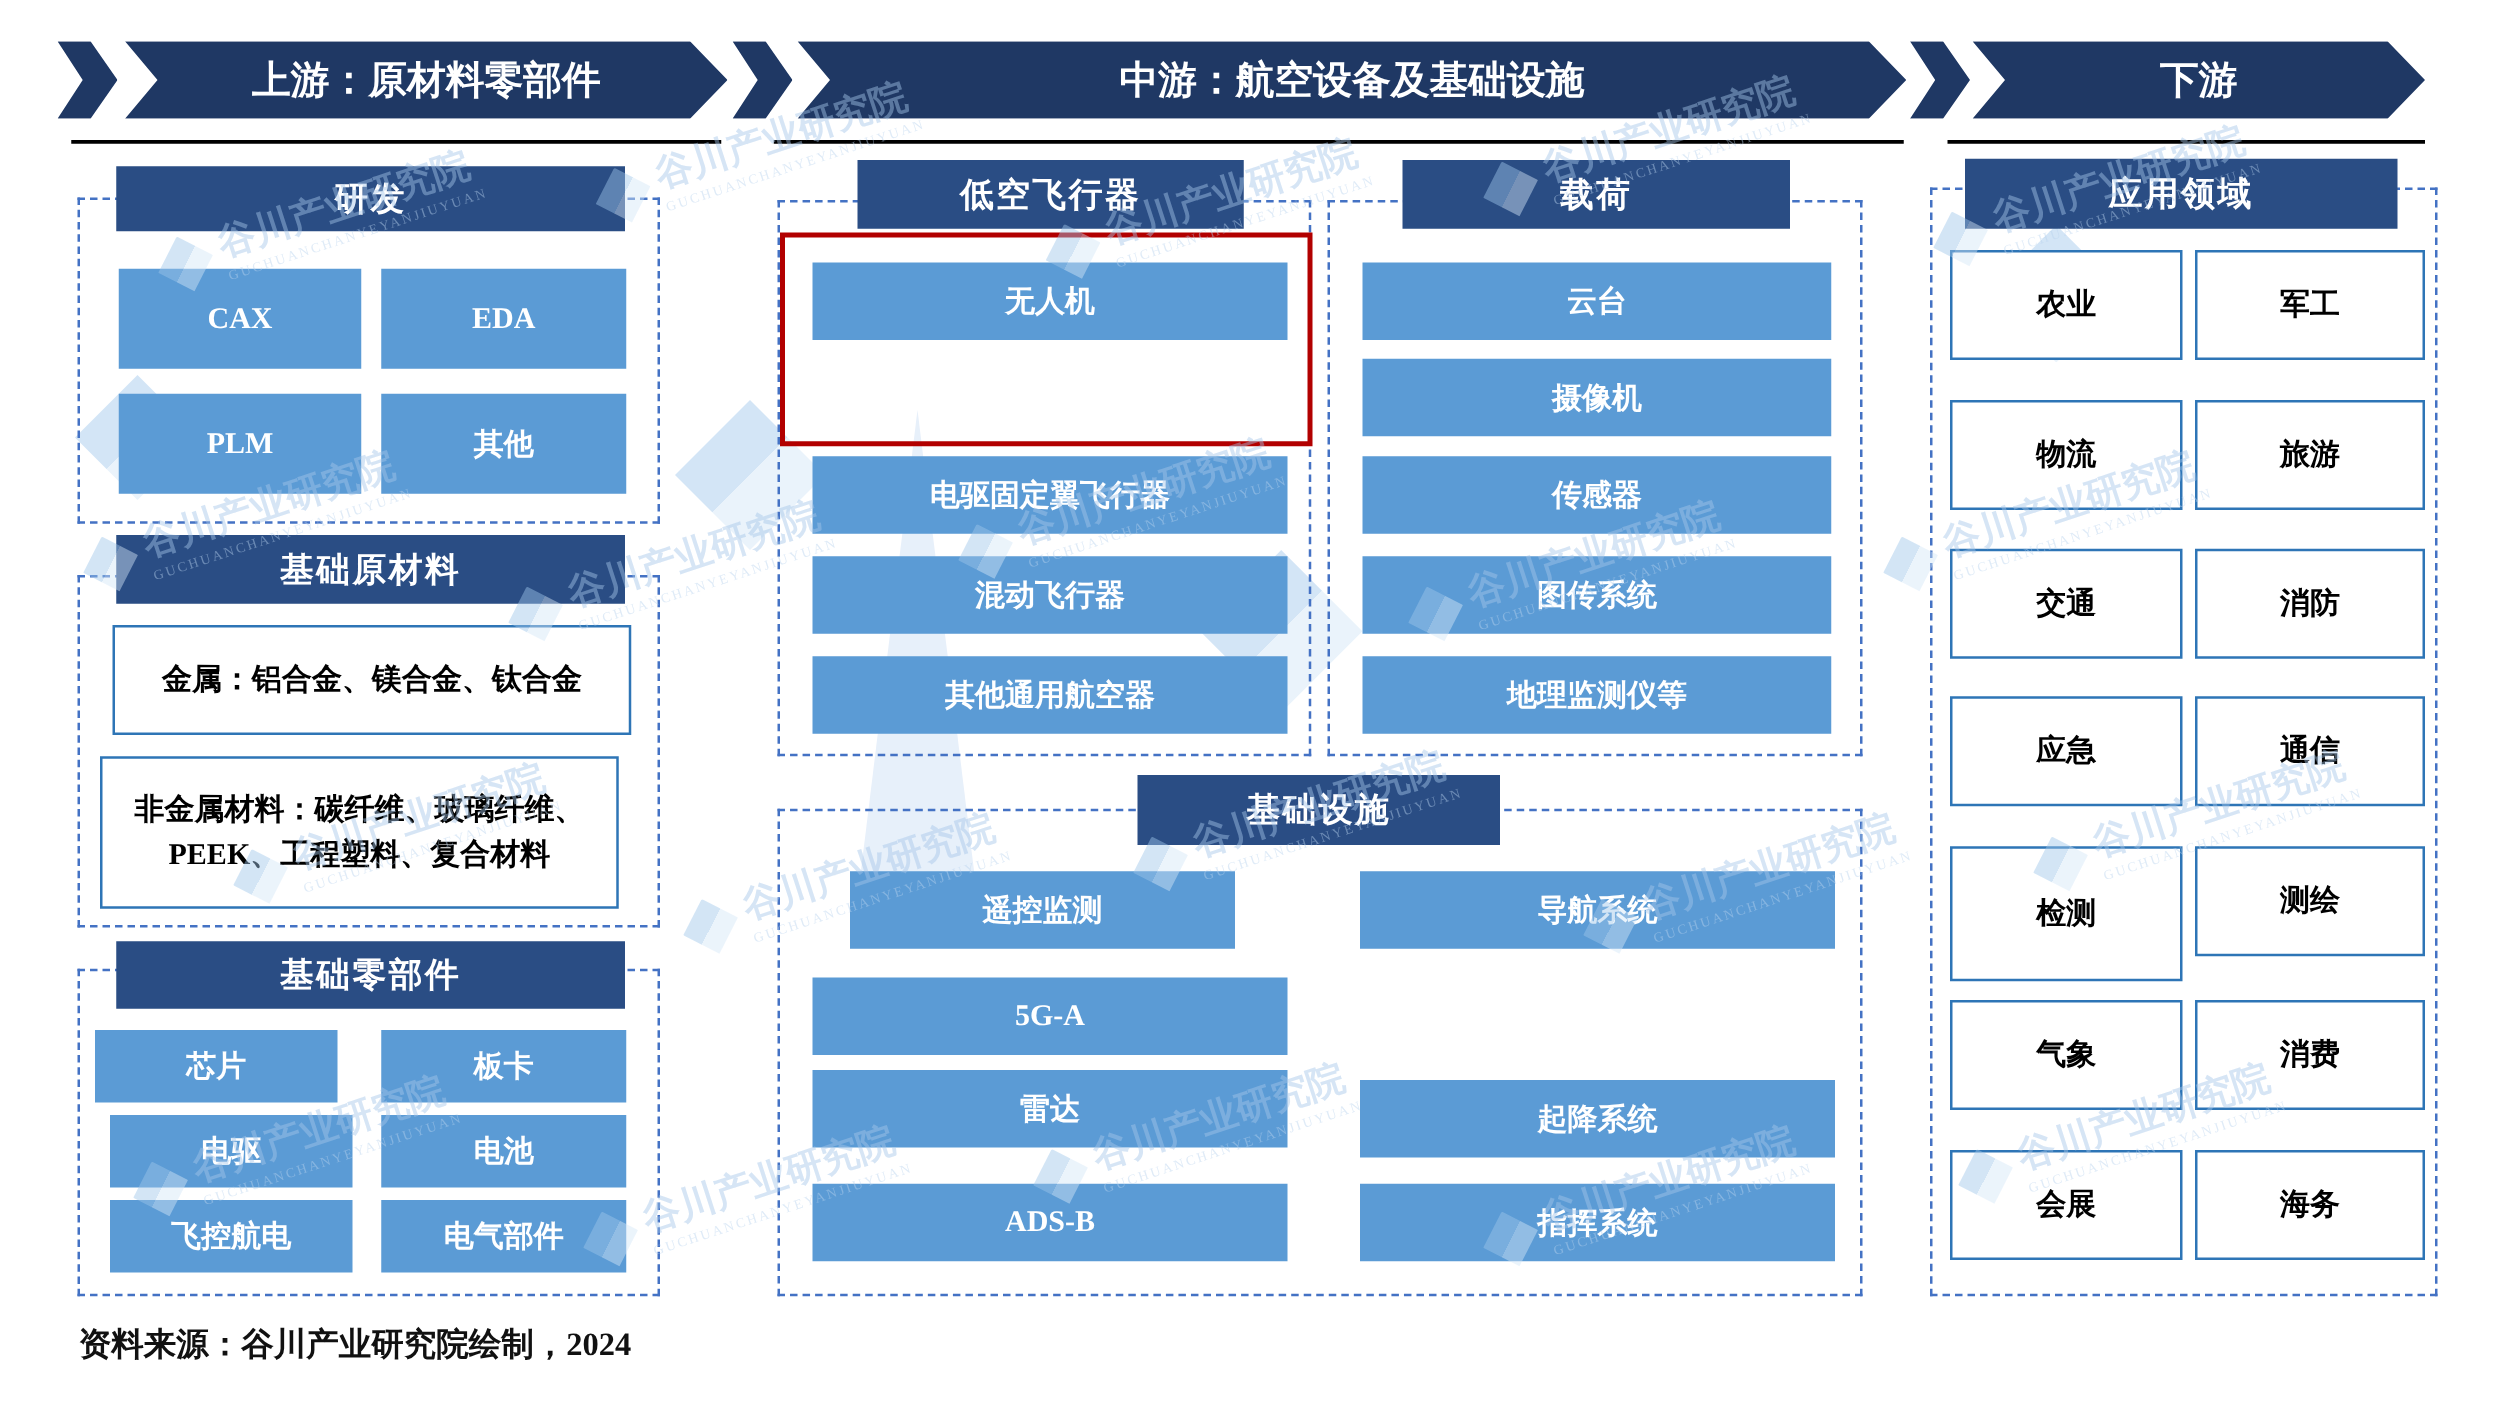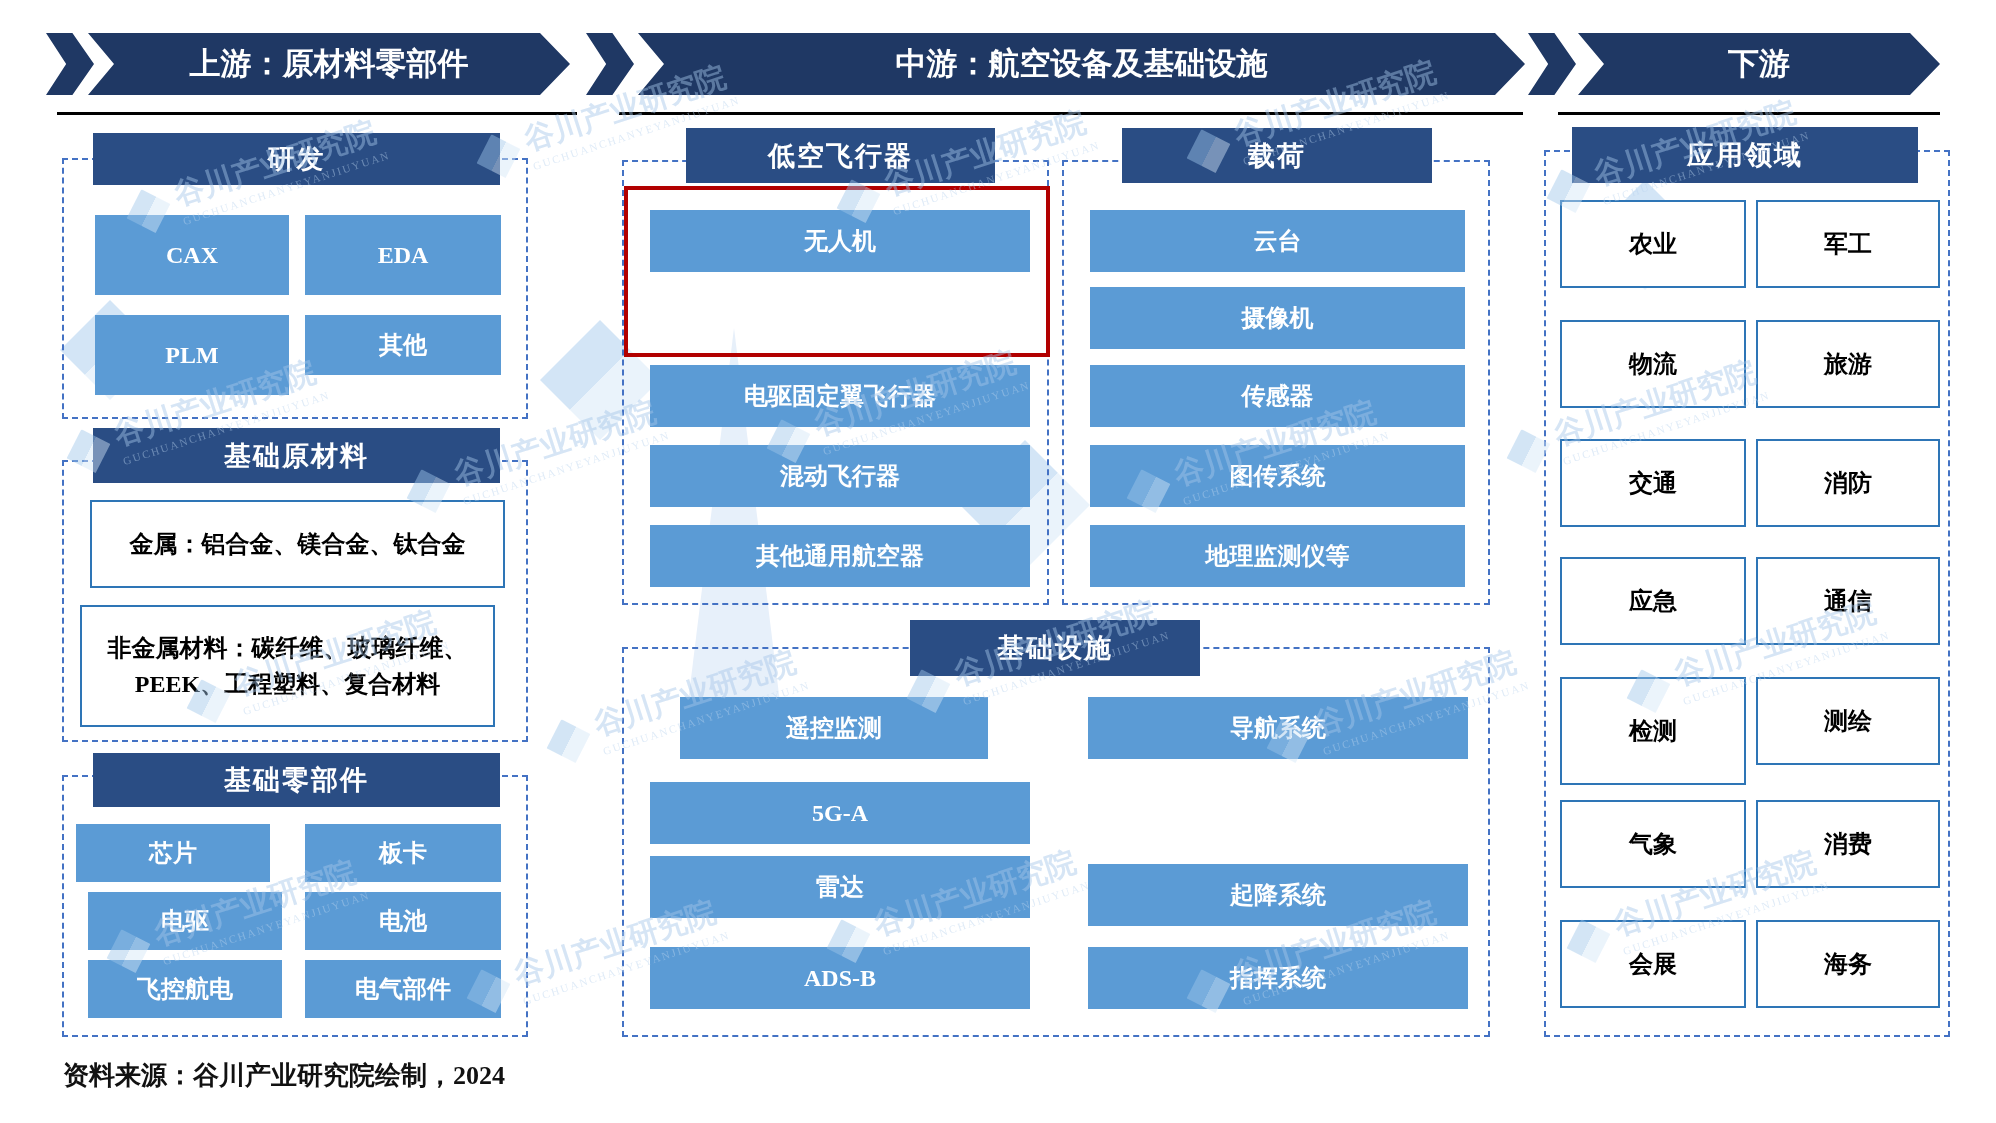--- a/index.html
+++ b/index.html
@@ -44,41 +44,41 @@
 
 <div class="canvas">
 
   <div class="bg-tri"></div>
   <div class="bg-cube" style="left:540px;top:320px;width:120px;height:120px"></div>
   <div class="bg-cube" style="left:960px;top:440px;width:130px;height:130px"></div>
   <div class="bg-cube" style="left:1590px;top:180px;width:110px;height:110px"></div>
   <div class="bg-cube" style="left:60px;top:300px;width:100px;height:100px"></div>
 
   <div class="chev" style="left:46px;width:48px"></div>
-  <div class="banner" style="left:88px;width:482px">
+  <div class="banner" style="left:100px;width:482px">
     <span>上游：原材料零部件</span>
   </div>
   <div class="chev" style="left:586px;width:48px"></div>
   <div class="banner" style="left:638px;width:887px">
     <span>中游：航空设备及基础设施</span>
   </div>
   <div class="chev" style="left:1528px;width:48px"></div>
   <div class="banner" style="left:1578px;width:362px">
     <span>下游</span>
   </div>
   <div class="hline" style="left:57px;width:520px"></div>
   <div class="hline" style="left:619px;width:904px"></div>
   <div class="hline" style="left:1558px;width:382px"></div>
 
   <div class="frame" style="left:62px;top:158px;width:462px;height:257px"></div>
   <div class="shead" style="left:93px;top:133px;width:407px;height:52px">研发</div>
   <div class="btn" style="left:95px;top:215px;width:194px;height:80px">CAX</div>
   <div class="btn" style="left:305px;top:215px;width:196px;height:80px">EDA</div>
   <div class="btn" style="left:95px;top:315px;width:194px;height:80px">PLM</div>
-  <div class="btn" style="left:305px;top:315px;width:196px;height:60px">其他</div>
+  <div class="btn" style="left:305px;top:315px;width:196px;height:80px">其他</div>
 
   <div class="frame" style="left:62px;top:460px;width:462px;height:278px"></div>
   <div class="shead" style="left:93px;top:428px;width:407px;height:55px">基础原材料</div>
   <div class="wbox" style="left:90px;top:500px;width:415px;height:88px">金属：铝合金、镁合金、钛合金</div>
   <div class="wbox" style="left:80px;top:605px;width:415px;height:122px">非金属材料：碳纤维、玻璃纤维、PEEK、工程塑料、复合材料</div>
 
   <div class="frame" style="left:62px;top:775px;width:462px;height:258px"></div>
   <div class="shead" style="left:93px;top:753px;width:407px;height:54px">基础零部件</div>
   <div class="btn" style="left:76px;top:824px;width:194px;height:58px">芯片</div>
   <div class="btn" style="left:305px;top:824px;width:196px;height:58px">板卡</div>

